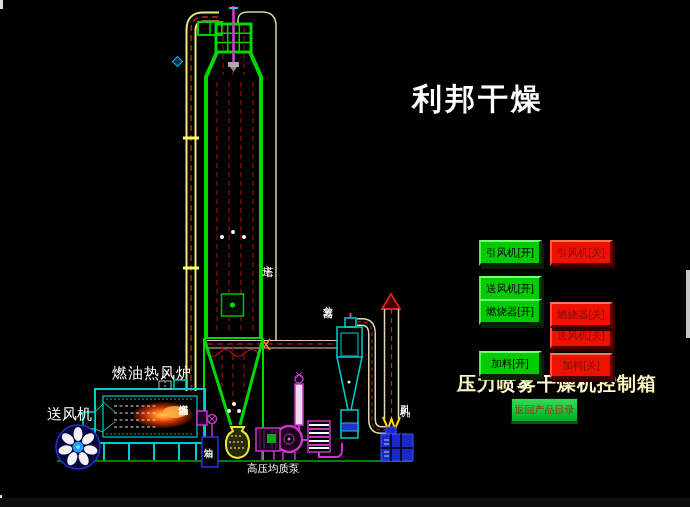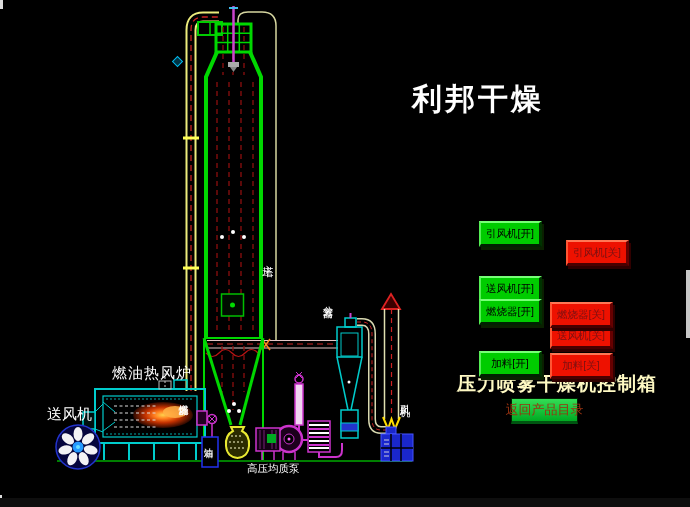--- a/index.html
+++ b/index.html
@@ -18,21 +18,21 @@
   .btn.on{background:#00cc00;color:#000;
        border-top:2px solid #77ff77;border-left:2px solid #55ee55;
        border-right:3px solid #003300;border-bottom:3px solid #002200;
        box-shadow:2px 3px 0 #0a2000;}
   .btn.off{background:#ee1100;color:#7a1111;
        border-top:2px solid #ff7755;border-left:2px solid #ff5533;
        border-right:3px solid #660000;border-bottom:3px solid #4a0000;
        box-shadow:2px 3px 0 #300000;}
   #return-btn{position:absolute;left:511px;top:398px;width:65px;height:22px;
        background:linear-gradient(#33dd55,#00aa22);border:1px solid #002200;
-       border-bottom:3px solid #005511;color:#993311;font-size:13px;display:flex;
+       border-bottom:3px solid #005511;color:#993311;font-size:10px;display:flex;
        align-items:center;justify-content:center;cursor:pointer;white-space:nowrap;}
   .artifact{position:absolute;}
 </style>
 </head>
 <body>
 
 <div id="screen">
 
   <svg id="diagram" width="690" height="507" viewBox="0 0 690 507" xmlns="http://www.w3.org/2000/svg">
     <defs>
@@ -261,22 +261,22 @@
   <div class="hlabel" style="left:247px;top:463px;font-size:10.5px;">高压均质泵</div>
   <div class="vlabel" style="left:262px;top:256px;">主塔</div>
   <div class="vlabel" style="left:322px;top:298px;font-size:10.5px;">分离器</div>
   <div class="vlabel" style="left:399px;top:396px;font-size:10.5px;">引风机</div>
   <div class="vlabel" style="left:178px;top:396px;font-size:10px;">燃烧器</div>
   <div class="vlabel" style="left:203px;top:440px;font-size:9.5px;letter-spacing:2px;">油箱</div>
 
   <div id="main-title">利邦干燥</div>
   <div id="panel-heading">压力喷雾干燥机控制箱</div>
 
-  <div class="btn on" style="left:479px;top:221px;">引风机[开]</div>
-  <div class="btn off" style="left:566px;top:240px;">引风机[关]</div>
+  <div class="btn on" style="left:479px;top:240px;">引风机[开]</div>
+  <div class="btn off" style="left:550px;top:240px;">引风机[关]</div>
   <div class="btn on" style="left:479px;top:276px;text-align:right;">送风机[开]</div>
   <div class="btn off" style="left:550px;top:294px;margin-top:29px;">送风机[关]</div>
   <div class="btn on" style="left:479px;top:299px;">燃烧器[开]</div>
   <div class="btn off" style="left:550px;top:302px;">燃烧器[关]</div>
   <div class="btn on" style="left:479px;top:351px;">加料[开]</div>
   <div class="btn off" style="left:550px;top:353px;">加料[关]</div>
 
   <div id="return-btn">返回产品目录</div>
 
   <div class="artifact" style="left:686px;top:270px;width:4px;height:68px;background:#c8c8c8;"></div>

